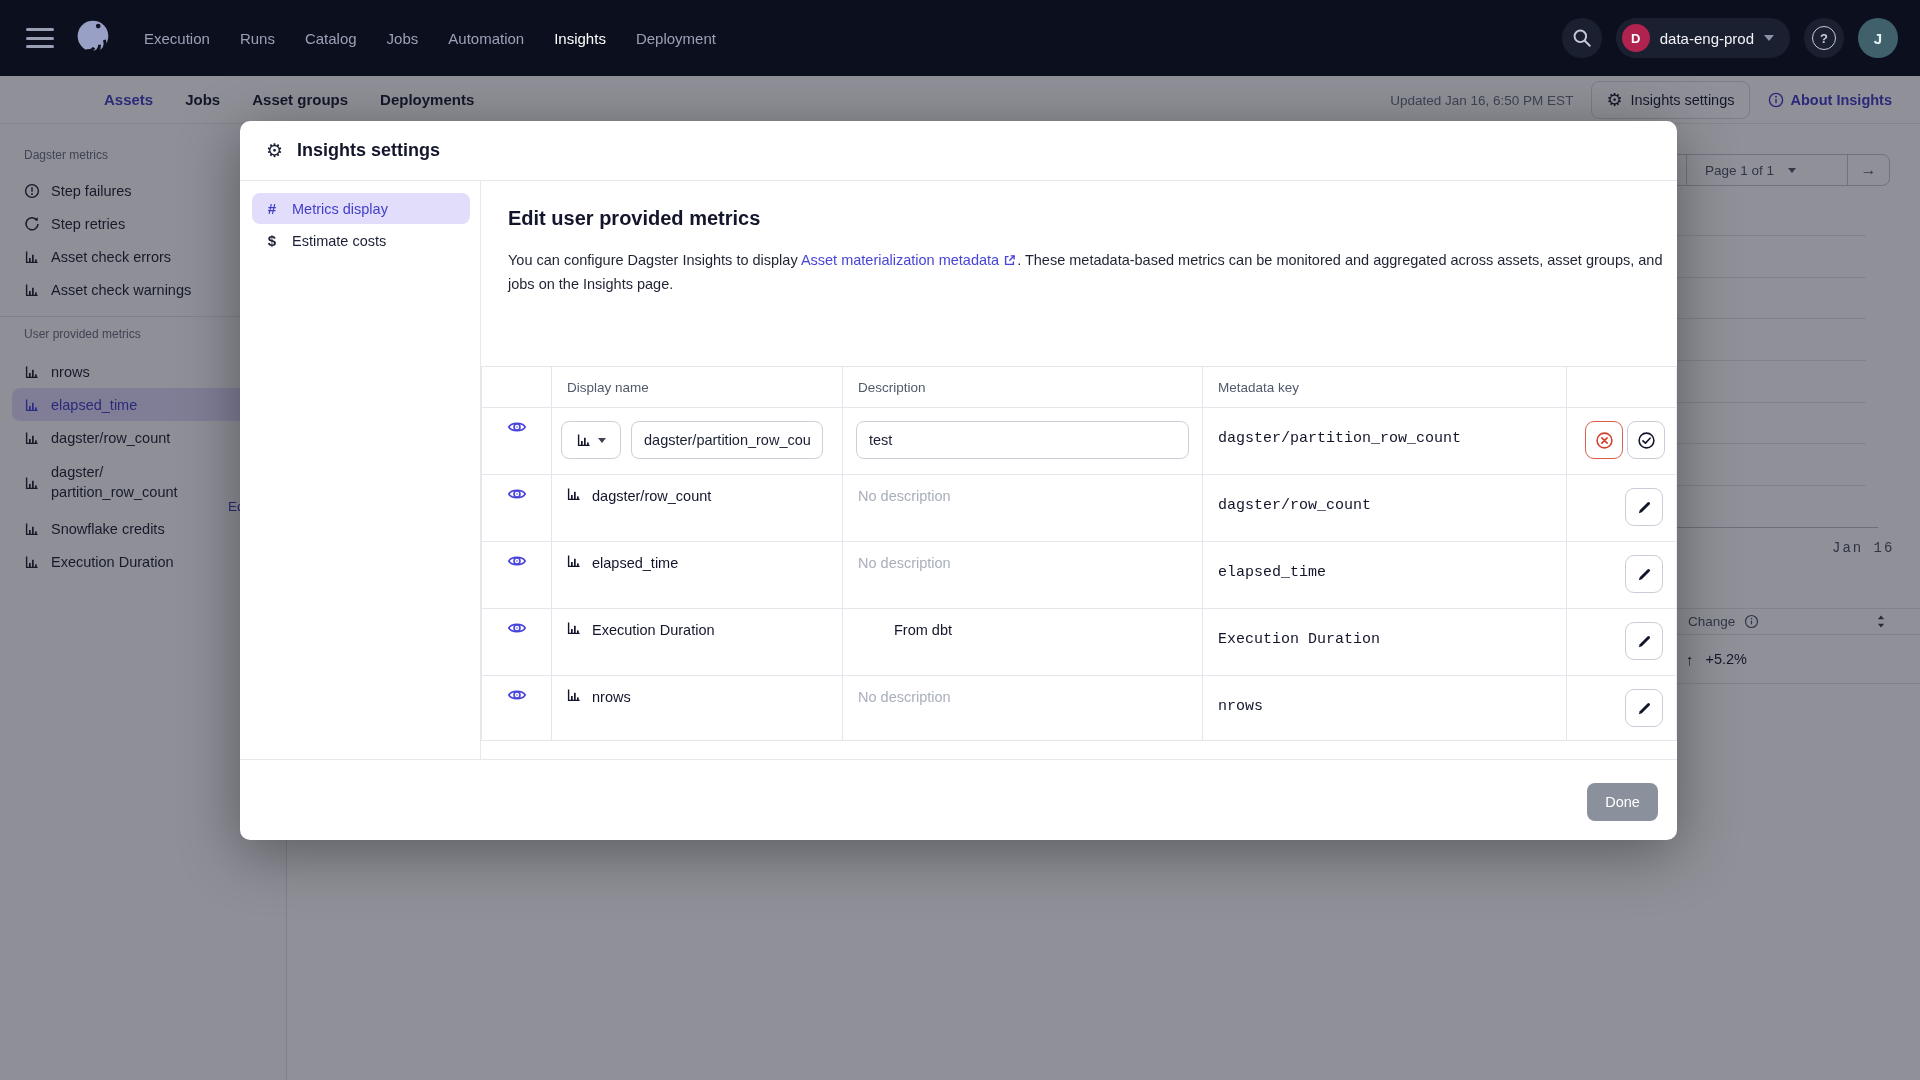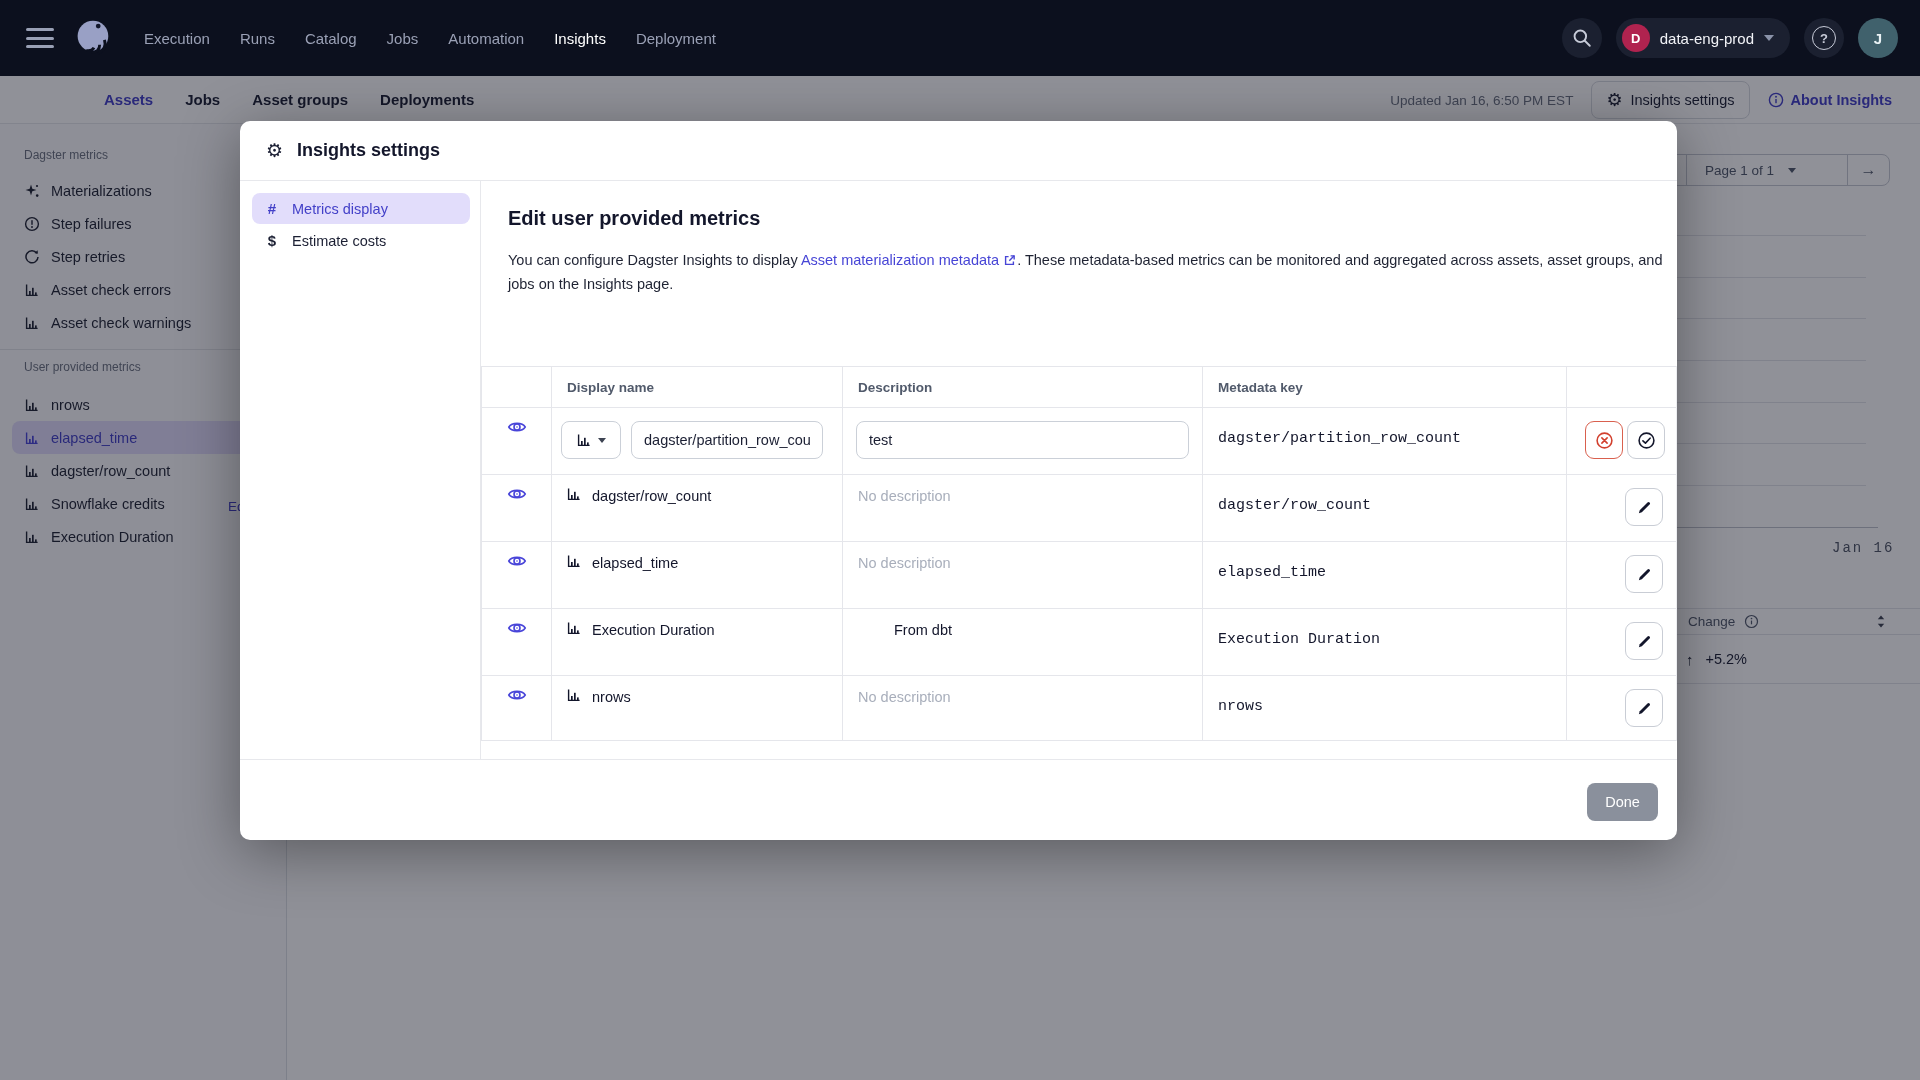--- a/index.html
+++ b/index.html
@@ -80,21 +80,21 @@
   .mtab:not(.active) .tab-glyph, .mtab:not(.active) .tab-label { color:#1B1F33; }
 
   .m-heading { position:absolute; left:268px; top:86px; font-size:20px; font-weight:700; color:#13162B; }
   .m-para { position:absolute; left:268px; width:1160px; font-size:14.5px; line-height:22px; color:#1F2333; }
   .m-link { color:#4745D6; cursor:pointer; }
   .ext-icon { display:inline-block; vertical-align:-2px; margin:0 1px 0 4px; }
 
   .mtable { position:absolute; left:241px; top:245px; width:1196px; height:375px; border:1px solid #E5E6EB; border-right:1px solid #EDEEF1; }
   .vline { position:absolute; top:0; width:1px; height:100%; background:#E5E6EB; }
   .hline { position:absolute; left:0; width:100%; height:1px; background:#E5E6EB; }
-  .th { position:absolute; top:0; height:40px; display:flex; align-items:center; font-size:13.5px; color:#515A6B; font-weight:700; }
+  .th { position:absolute; top:0; height:40px; display:flex; align-items:center; font-size:13.5px; color:#515A6B; font-weight:400; }
   .cell-text { font-size:14.5px; color:#13162B; }
   .muted { color:#A8AEBB; }
   .keytext { font-family:"Liberation Mono","DejaVu Sans Mono",monospace; font-size:15px; color:#13162B; }
   .eye { position:absolute; left:25px; cursor:pointer; }
   .rowicon { color:#13162B; }
   .sqbtn { position:absolute; width:38px; height:38px; border-radius:9px; background:#fff; border:1px solid #C9CDD5; display:flex; align-items:center; justify-content:center; cursor:pointer; }
   .sqbtn.danger { border-color:#D9604E; }
   .dropdown-btn { position:absolute; left:79px; width:60px; height:38px; border:1px solid #CBD0D8; border-radius:8px; background:#fff; display:flex; align-items:center; justify-content:center; gap:6px; cursor:pointer; }
   .dd-caret { width:0; height:0; border-left:4px solid transparent; border-right:4px solid transparent; border-top:5px solid #3D4352; }
   .tinput { position:absolute; height:38px; border:1px solid #CBD0D8; border-radius:8px; padding:0 12px; font-size:14.5px; color:#1B1F33; font-family:"Liberation Sans","DejaVu Sans",sans-serif; background:#fff; outline:none; }
@@ -173,30 +173,20 @@
       </div>
     </div>
 
     <div class="sidebar">
       <div style="height:24px"></div>
       <div class="side-label">Dagster metrics</div>
       <div style="height:12px"></div>
       <div class="side-item">
         <span class="icn">
           <svg width="16" height="16" viewBox="0 0 16 16">
-              <path d="M7 1.5 L8.3 5.7 L12.5 7 L8.3 8.3 L7 12.5 L5.7 8.3 L1.5 7 L5.7 5.7 Z" fill="currentColor"></path>
-              <circle cx="13" cy="3" r="1.1" fill="currentColor"></circle>
-              <circle cx="13.2" cy="12.6" r="1.3" fill="currentColor"></circle>
-            </svg>
-        </span>
-        <span class="lbl">Materializations</span>
-      </div>
-      <div class="side-item">
-        <span class="icn">
-          <svg width="16" height="16" viewBox="0 0 16 16">
               <circle cx="8" cy="8" r="6.4" fill="none" stroke="currentColor" stroke-width="1.4"></circle>
               <rect x="7.3" y="4.2" width="1.4" height="4.6" fill="currentColor"></rect>
               <circle cx="8" cy="11" r="0.95" fill="currentColor"></circle>
             </svg>
         </span>
         <span class="lbl">Step failures</span>
       </div>
       <div class="side-item">
         <span class="icn">
           <svg width="16" height="16" viewBox="0 0 16 16">
@@ -258,20 +248,31 @@
       <div class="side-item">
         <span class="icn">
           <svg width="16" height="16" viewBox="0 0 16 16">
               <path d="M2.6 2.5 V13.4 H13.6" fill="none" stroke="currentColor" stroke-width="1.4"></path>
               <rect x="5" y="9" width="1.7" height="4.4" fill="currentColor"></rect>
               <rect x="8" y="5.8" width="1.7" height="7.6" fill="currentColor"></rect>
               <rect x="11" y="10.4" width="1.7" height="3" fill="currentColor"></rect>
             </svg>
         </span>
         <span class="lbl">dagster/row_count</span>
+      </div>
+      <div class="side-item two-line">
+        <span class="icn">
+          <svg width="16" height="16" viewBox="0 0 16 16">
+              <path d="M2.6 2.5 V13.4 H13.6" fill="none" stroke="currentColor" stroke-width="1.4"></path>
+              <rect x="5" y="9" width="1.7" height="4.4" fill="currentColor"></rect>
+              <rect x="8" y="5.8" width="1.7" height="7.6" fill="currentColor"></rect>
+              <rect x="11" y="10.4" width="1.7" height="3" fill="currentColor"></rect>
+            </svg>
+        </span>
+        <span class="lbl"><span>dagster/</span><br><span class="line2">partition_row_count</span></span>
       </div>
       <div class="side-item">
         <span class="icn">
           <svg width="16" height="16" viewBox="0 0 16 16">
               <path d="M2.6 2.5 V13.4 H13.6" fill="none" stroke="currentColor" stroke-width="1.4"></path>
               <rect x="5" y="9" width="1.7" height="4.4" fill="currentColor"></rect>
               <rect x="8" y="5.8" width="1.7" height="7.6" fill="currentColor"></rect>
               <rect x="11" y="10.4" width="1.7" height="3" fill="currentColor"></rect>
             </svg>
         </span>

